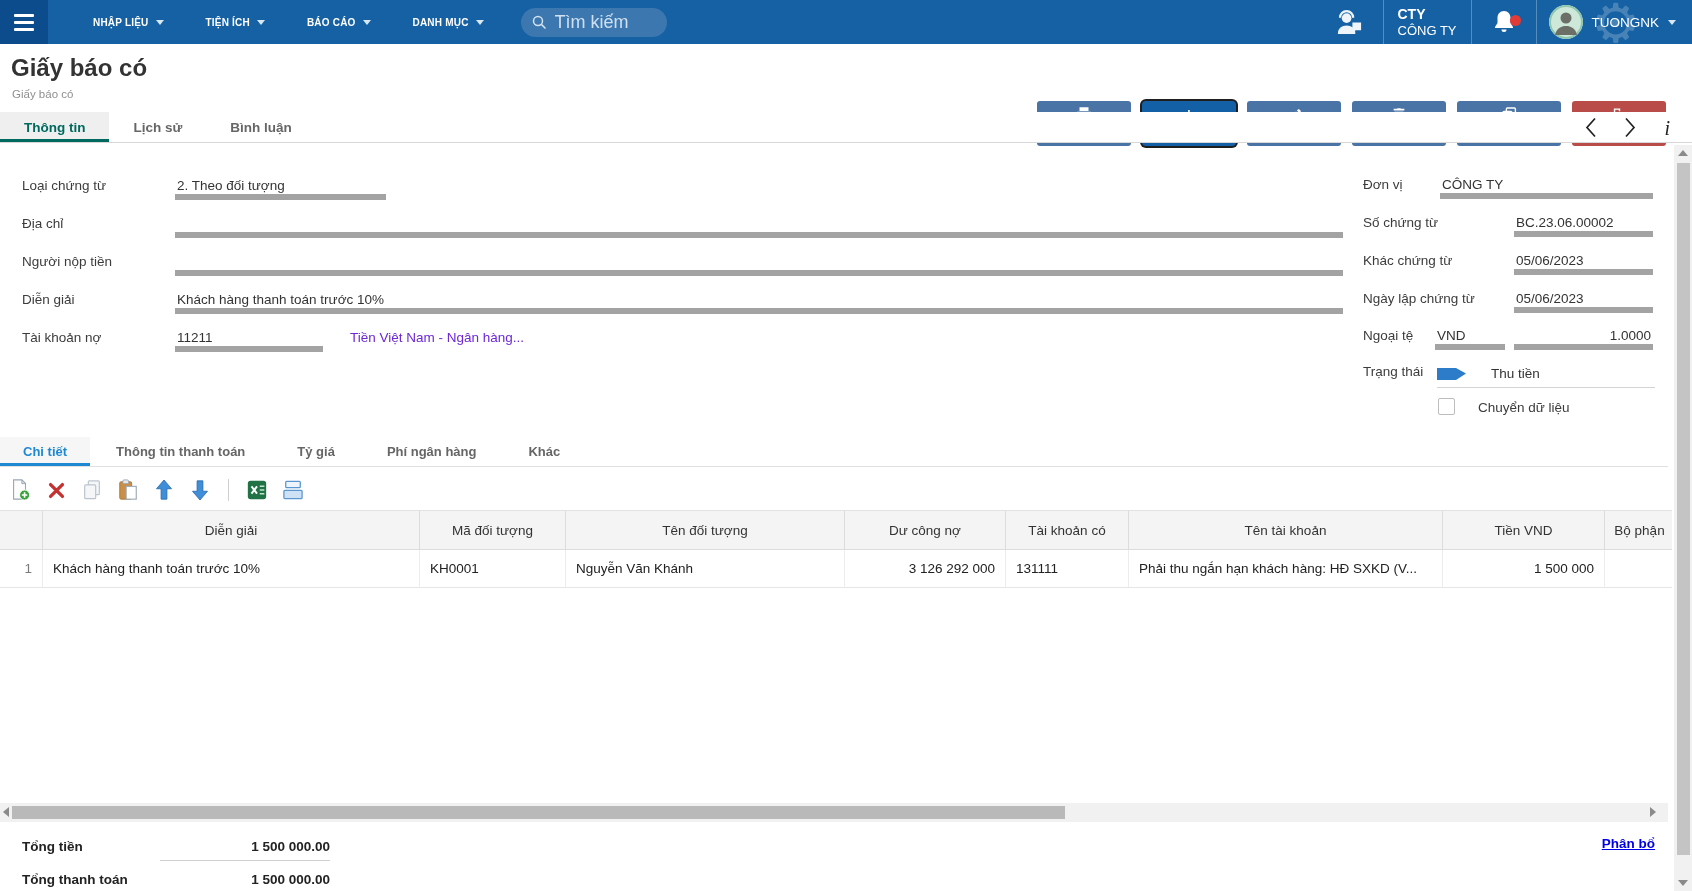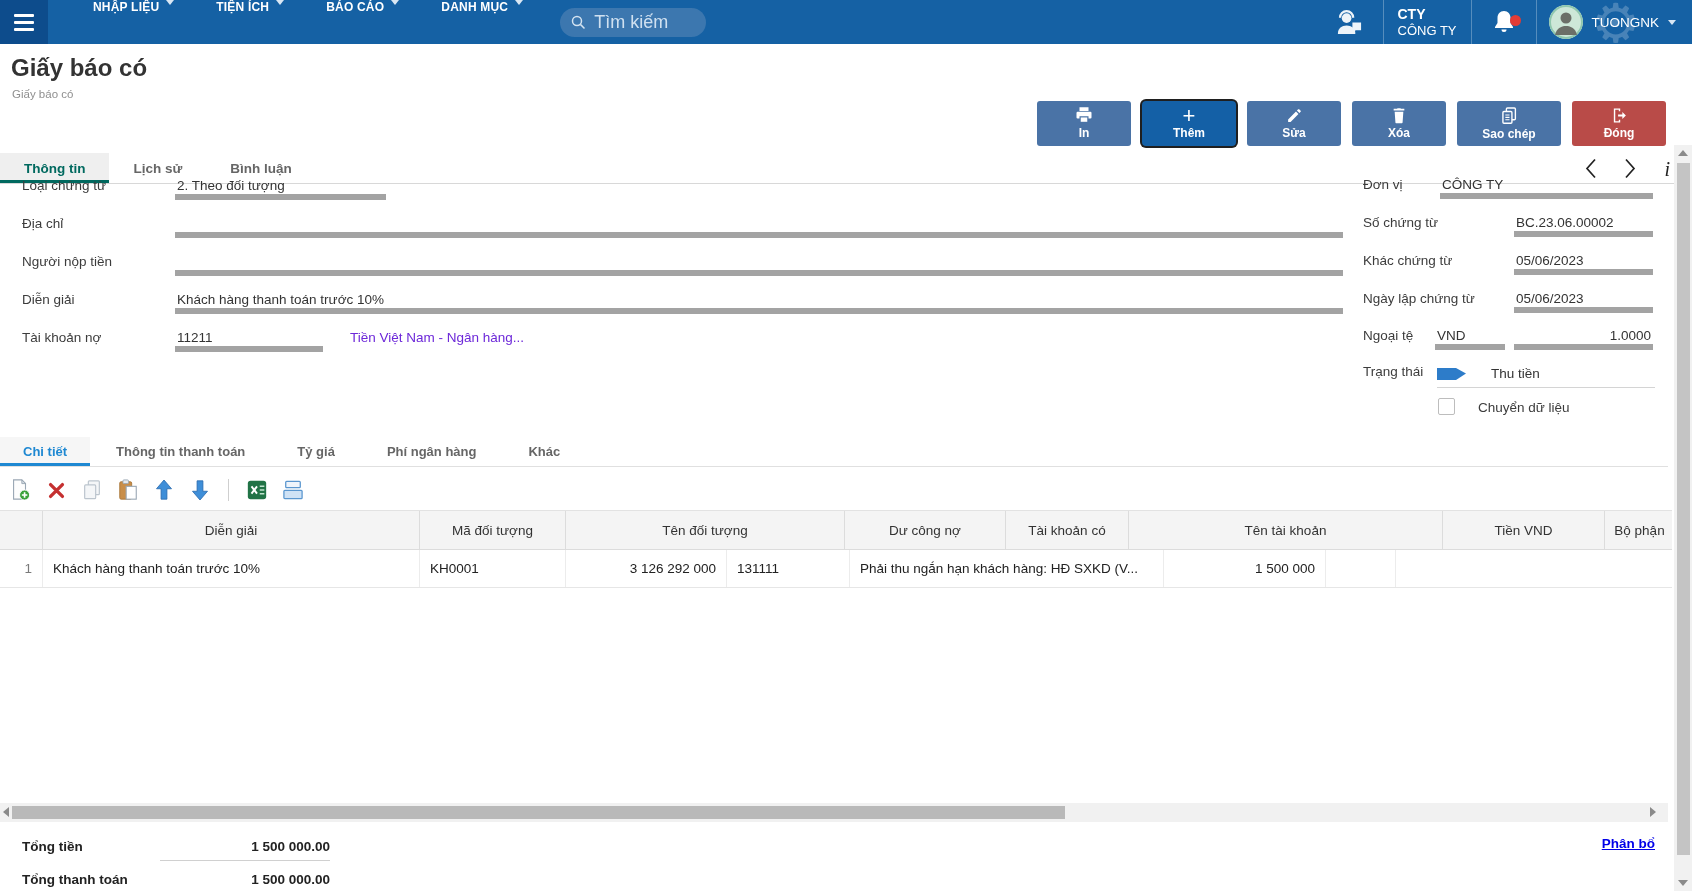--- a/index.html
+++ b/index.html
@@ -7,22 +7,22 @@
     font-family:"Liberation Sans","DejaVu Sans",sans-serif; font-size:13.5px; color:#333; }
   .abs { position:absolute; }
 
   
   .topbar { position:absolute; left:0; top:0; width:1692px; height:44px;
     background:#1561a4; display:flex; align-items:center; color:#fff; z-index:30; }
   .hamburger { width:48px; height:44px; background:#0d4c8c; display:flex; flex-direction:column;
     justify-content:center; align-items:center; gap:4px; cursor:pointer; }
   .hamburger span { width:20px; height:3px; background:#fff; border-radius:1px; }
   .mainmenu { display:flex; margin-left:24px; height:100%; }
-  .menu-item { display:flex; gap:7px; padding:0 21px; font-weight:700;
-    font-size:12px; letter-spacing:.2px; cursor:pointer; }
+  .menu-item { display:flex; align-items:center; gap:7px; padding:0 21px; font-weight:700;
+    font-size:10px; letter-spacing:.2px; cursor:pointer; }
   .caret { width:0; height:0; border-left:4.5px solid transparent; border-right:4.5px solid transparent;
     border-top:5px solid #d9e7f4; }
   .search { margin-left:16px; width:146px; height:29px; background:#3c77af; border-radius:15px;
     display:flex; align-items:center; padding:0 11px; gap:8px; }
   .search input { background:transparent; border:none; outline:none; color:#eaf2fa; width:95px;
     font-size:18px; font-family:inherit; }
   .search input::placeholder { color:#cfe0f0; opacity:1; }
   .top-right { margin-left:auto; display:flex; align-items:center; height:100%; position:relative; }
   .gear { position:absolute; right:52px; top:-8px; font-family:"DejaVu Sans",sans-serif;
     font-size:54px; color:rgba(255,255,255,.22); pointer-events:none; z-index:0; }
@@ -46,21 +46,21 @@
   .btn { width:94px; height:45px; border:none; border-radius:3px; background:#4a73a6; color:#fff;
     display:flex; flex-direction:column; align-items:center; justify-content:center; gap:2px;
     font-family:inherit; font-size:12px; font-weight:700; cursor:pointer; }
   .btn.wide { width:104px; }
   .btn.primary { background:#1460a6; border-radius:4px; box-shadow:0 0 0 2px #1f1f1f; }
   .btn.danger { background:#b94b48; }
   .plusglyph { font-size:22px; font-weight:400; line-height:17px; }
 
   
   .tabbar { position:absolute; left:0; top:112px; width:1692px; height:31px;
-    border-bottom:1px solid #d8d8d8; display:flex; background:#fff;margin-top:41px; }
+    border-bottom:1px solid #d8d8d8; display:flex; background:#fff; }
   .tab { padding:0 24px; display:flex; align-items:center; font-weight:700; font-size:13.5px;
     color:#666; cursor:pointer; }
   .tab.active { background:#efefef; color:#00695f; box-shadow:inset 0 -3px 0 #00695f; }
   .tabicons { position:absolute; right:22px; top:0; height:31px; display:flex; align-items:center; gap:27px; }
   .navchev { cursor:pointer; display:flex; align-items:center; }
   .infoicon { font-family:"Liberation Serif","DejaVu Serif",serif; font-style:italic; font-size:20px;
     color:#222; cursor:pointer; line-height:1; }
 
   
   .flabel { position:absolute; color:#3c3c3c; line-height:27px; }
@@ -372,20 +372,21 @@
     <div class="gc" style="width:161px;">Dư công nợ</div>
     <div class="gc" style="width:123px;">Tài khoản có</div>
     <div class="gc" style="width:314px;">Tên tài khoản</div>
     <div class="gc" style="width:162px;">Tiền VND</div>
     <div class="gc" style="width:70px;">Bộ phận</div>
   </div>
   <div class="gr grow">
     <div class="gc num" style="width:43px;">1</div>
     <div class="gc" style="width:377px;">Khách hàng thanh toán trước 10%</div>
     <div class="gc" style="width:146px;">KH0001</div>
+    <div class="gc" style="width:279px;">Nguyễn Văn Khánh</div>
     <div class="gc r" style="width:161px;">3 126 292 000</div>
     <div class="gc" style="width:123px;">131111</div>
     <div class="gc" style="width:314px;">Phải thu ngắn hạn khách hàng: HĐ SXKD (V...</div>
     <div class="gc r" style="width:162px;">1 500 000</div>
     <div class="gc" style="width:70px;"></div>
   </div>
 </section>
 
 <div class="hscroll">
   <span class="harrow left"></span>

